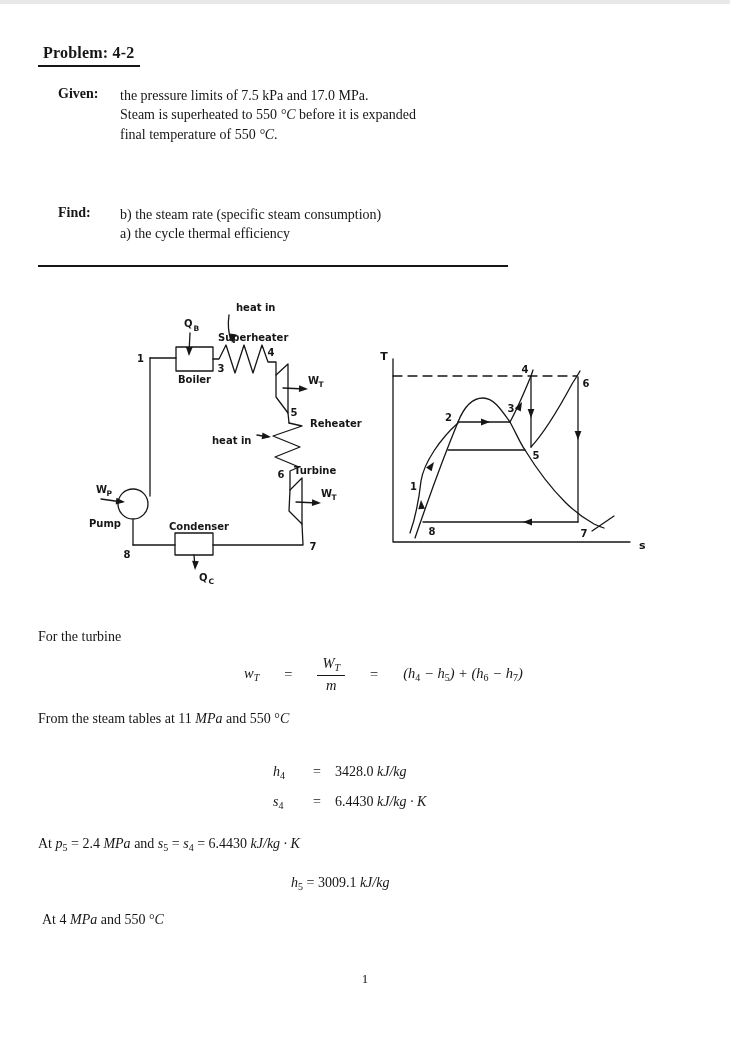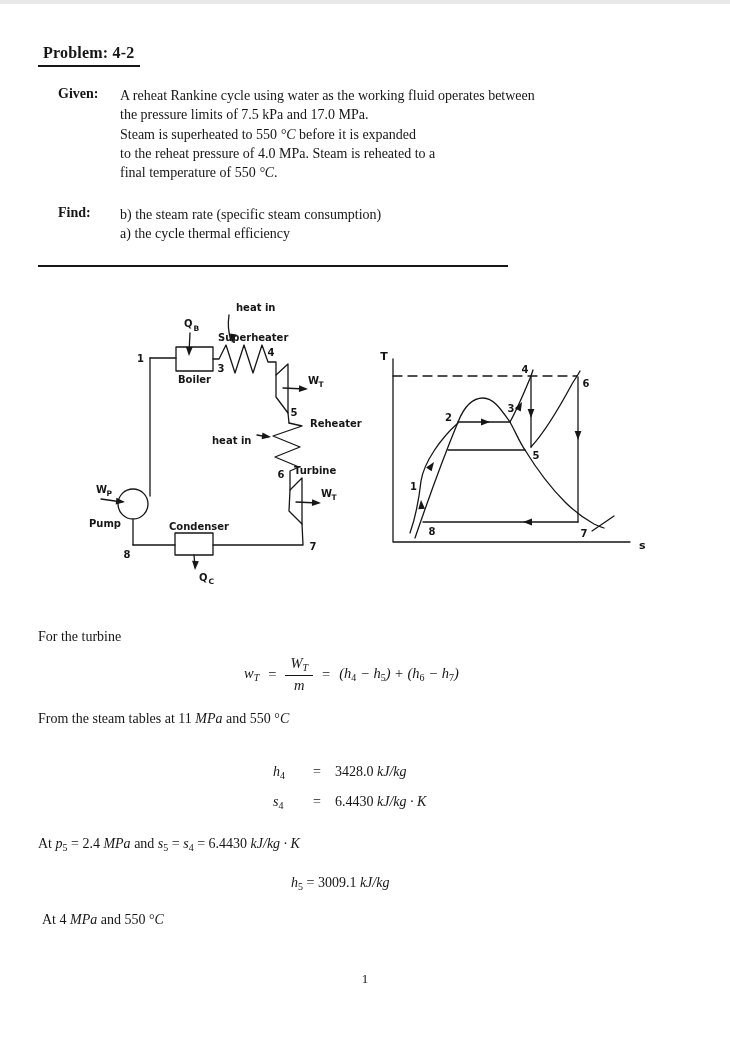--- a/index.html
+++ b/index.html
@@ -12,21 +12,21 @@
   .title{
     left:38px;top:40px;font-size:16px;font-weight:bold;
     border-bottom:2px solid #161616;padding:0 6px 3px 5px;letter-spacing:.2px;
   }
   .label{font-size:14px;font-weight:bold;}
   .bodytext{font-size:14px;line-height:19.3px;}
   .it{font-style:italic;}
   .sub{font-size:10px;vertical-align:-3px;}
   .rule{left:38px;top:261px;width:470px;height:2px;background:#161616;}
   .eq1{
-    left:244px;top:651px;display:flex;align-items:center;gap:9px;
+    left:244px;top:651px;display:flex;align-items:center;gap:25px;
     font-size:14.5px;
   }
   .frac{display:inline-block;text-align:center;line-height:1.15;}
   .frac .num{display:block;padding:0 5px 1px 5px;border-bottom:1.4px solid #161616;}
   .frac .den{display:block;padding-top:1px;}
   .eqrows{left:273px;top:760px;font-size:14px;}
   .eqrow{display:grid;grid-template-columns:26px 36px auto;height:29.5px;align-items:baseline;}
   .eqrow .eqs{text-align:center;}
   .pageno{left:0;right:0;top:967px;text-align:center;font-size:13px;}
   svg text{font-family:"DejaVu Sans",sans-serif;fill:#161616;}
@@ -37,24 +37,22 @@
 </style>
 </head>
 <body>
 
 <div class="page">
 
   <div class="abs title">Problem: 4-2</div>
 
   <div class="abs label" style="left:58px;top:82px;">Given:</div>
   <div class="abs bodytext" style="left:120px;top:82px;width:575px;">
-    <div><span>A reheat Rankine cycle using water as the working fluid operates between</span><span class="it"></span><span></span></div>
     <div><span>the pressure limits of 7.5 kPa and 17.0 MPa.</span><span class="it"></span><span></span></div>
     <div><span>Steam is superheated to 550 </span><span class="it">°C</span><span> before it is expanded</span></div>
-    <div><span>to the reheat pressure of 4.0 MPa. Steam is reheated to a</span><span class="it"></span><span></span></div>
     <div><span>final temperature of 550 </span><span class="it">°C</span><span>.</span></div>
   </div>
 
   <div class="abs label" style="left:58px;top:201px;">Find:</div>
   <div class="abs bodytext" style="left:120px;top:201px;width:500px;">
     <div>b) the steam rate (specific steam consumption)</div>
     <div>a) the cycle thermal efficiency</div>
   </div>
 
   <div class="abs rule"></div>

